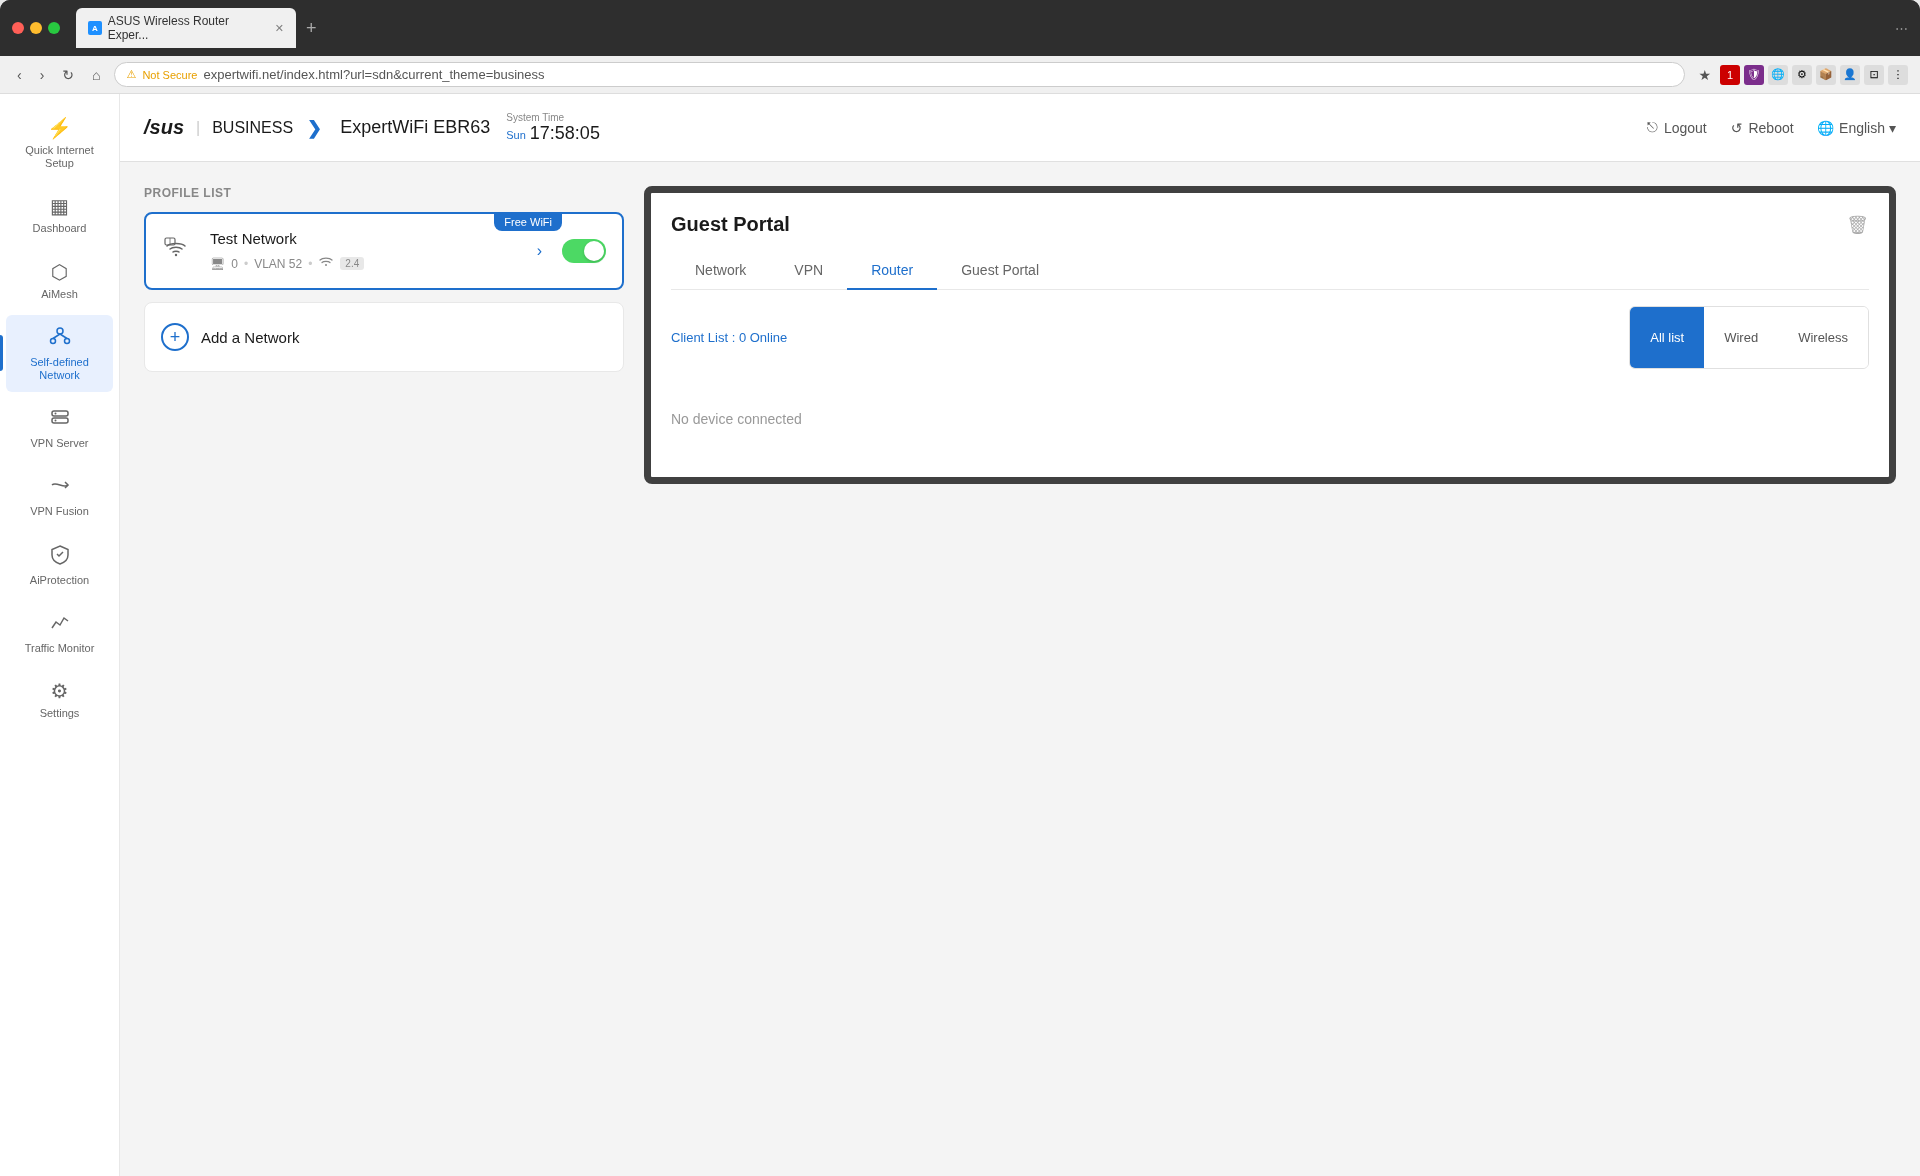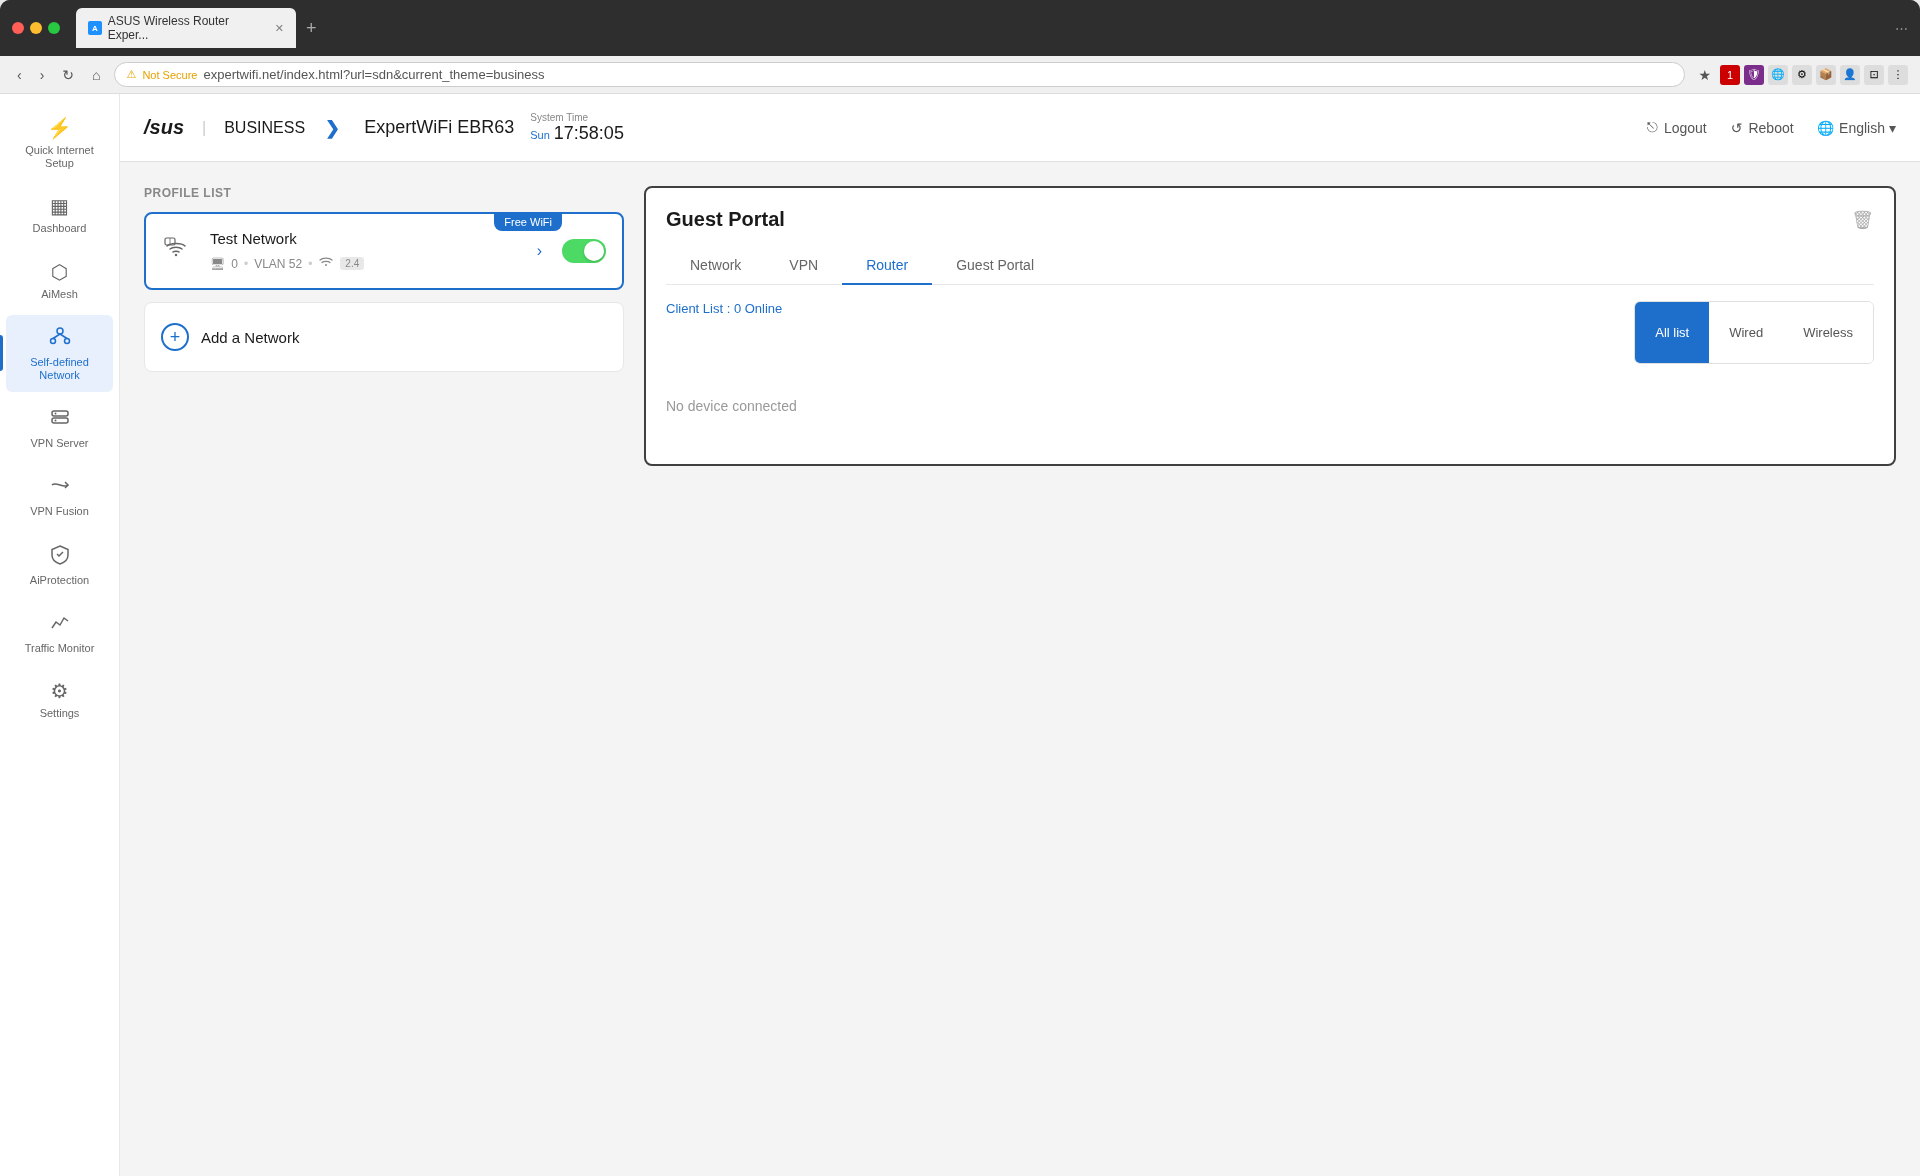--- a/index.html
+++ b/index.html
@@ -36,21 +36,21 @@
     .sidebar-item { display: flex; flex-direction: column; align-items: center; padding: 10px 8px; cursor: pointer; width: 100%; text-align: center; gap: 4px; border-radius: 6px; margin: 2px 6px; width: calc(100% - 12px); }
     .sidebar-item.active { background: #e8f0fe; }
     .sidebar-icon { font-size: 20px; color: #666; }
     .sidebar-item.active .sidebar-icon { color: #1e6fcc; }
     .sidebar-label { font-size: 11px; color: #666; line-height: 1.2; }
     .sidebar-item.active .sidebar-label { color: #1e6fcc; }
 
     
     .main-content { flex: 1; display: flex; flex-direction: column; }
     .app-header { background: white; border-bottom: 1px solid #e0e0e0; display: flex; align-items: center; padding: 0 24px; height: 68px; }
-    .header-logo { display: flex; align-items: center; gap: 14px; }
+    .header-logo { display: flex; align-items: center; gap: 8px; }
     .asus-logo { font-weight: bold; font-size: 20px; color: #1a1a1a; font-style: italic; }
     .business-text { color: #1a1a1a; font-size: 16px; font-weight: 500; }
     .header-chevron { color: #1e6fcc; font-size: 18px; font-weight: bold; margin: 0 6px; }
     .header-router-name { font-size: 18px; color: #1a1a1a; font-weight: 500; margin-left: 4px; }
     .system-time { margin-left: 20px; display: flex; flex-direction: column; align-items: flex-start; }
     .header-actions { margin-left: auto; display: flex; align-items: center; gap: 24px; }
     .header-action-btn { display: flex; align-items: center; gap: 6px; cursor: pointer; color: #555; font-size: 14px; }
     .language-selector { display: flex; align-items: center; gap: 4px; cursor: pointer; color: #555; font-size: 14px; }
 
     
@@ -77,32 +77,32 @@
     .network-chevron { color: #1e6fcc; font-size: 16px; margin: 0 8px; }
     .toggle-switch { width: 44px; height: 24px; background: #4cd964; border-radius: 12px; position: relative; cursor: pointer; }
     .toggle-thumb { width: 20px; height: 20px; background: white; border-radius: 50%; position: absolute; right: 2px; top: 2px; box-shadow: 0 1px 3px rgba(0,0,0,0.2); }
 
     
     .add-network-card { background: white; border: 1px solid #e8e8e8; border-radius: 8px; padding: 20px 16px; cursor: pointer; display: flex; align-items: center; gap: 12px; margin-top: 12px; }
     .add-icon { width: 28px; height: 28px; border: 2px solid #1e6fcc; border-radius: 50%; color: #1e6fcc; display: flex; align-items: center; justify-content: center; font-size: 18px; }
     .add-label { font-size: 15px; color: #1a1a1a; }
 
     
-    .guest-portal-panel { background: white; border-radius: 8px; border: 2px solid #404040; padding: 20px; }
+    .guest-portal-panel { background: white; border-radius: 8px; border: 7px solid #404040; padding: 20px; }
     .guest-portal-header { display: flex; align-items: center; justify-content: space-between; margin-bottom: 16px; }
     .guest-portal-title { font-size: 20px; font-weight: 600; color: #1a1a1a; }
     .delete-icon { color: #aaa; cursor: pointer; font-size: 18px; }
 
     
     .portal-tabs { display: flex; border-bottom: 1px solid #e8e8e8; margin-bottom: 16px; }
     .portal-tab { padding: 10px 24px; font-size: 14px; color: #666; cursor: pointer; border-bottom: 2px solid transparent; margin-bottom: -1px; }
     .portal-tab.active { color: #1e6fcc; border-bottom-color: #1e6fcc; font-weight: 500; }
 
     
-    .client-list-header { display: flex; justify-content: space-between; margin-bottom: 4px; }
+    .client-list-header { display: flex; align-items: center; justify-content: space-between; margin-bottom: 12px; }
     .client-list-label { font-size: 13px; color: #1e6fcc; }
     .client-filter-btns { display: flex; gap: 0; border-radius: 6px; overflow: hidden; border: 1px solid #e0e0e0; }
     .client-filter-btn { padding: 23px 20px; font-size: 13px; color: #555; cursor: pointer; background: white; border: none; }
     .client-filter-btn.active { background: #1e6fcc; color: white; }
 
     
     .no-device { text-align: left; padding: 30px 0; color: #999; font-size: 14px; }
   </style>
 </head>
 <body>

